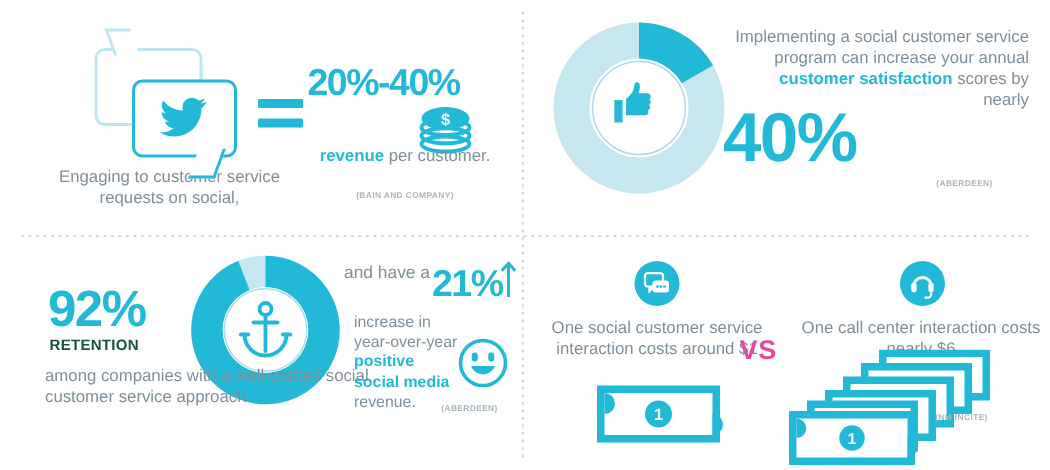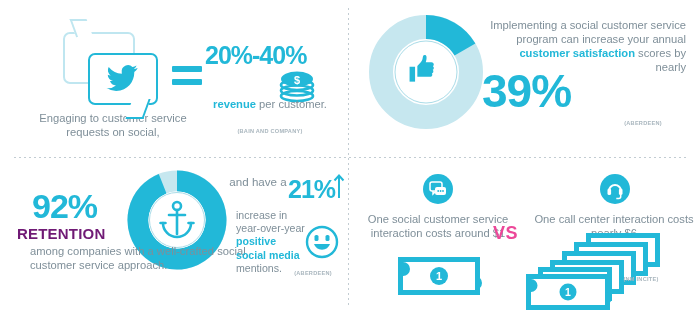--- a/index.html
+++ b/index.html
@@ -73,21 +73,21 @@
   
   .q2{position:absolute;left:348px;top:0;width:352px;height:157px;}
   .donut1{position:absolute;left:20px;top:14px;}
   .q2-para{position:absolute;left:138px;top:18px;width:200px;font-size:11.2px;line-height:14px;text-align:right;}
   .q2-stat{position:absolute;left:134px;top:68px;font-size:46px;line-height:46px;}
   .q2-src{position:absolute;left:252px;top:120px;width:86px;text-align:center;}
 
   
   .q3{position:absolute;left:0;top:157px;width:348px;height:156px;}
   .q3-stat{position:absolute;left:32px;top:32px;font-size:34px;line-height:34px;}
-  .q3-sub{position:absolute;left:17px;top:68px;font-size:15px;font-weight:bold;color:#701a75;letter-spacing:.2px;}
+  .q3-sub{position:absolute;left:33px;top:68px;font-size:10px;font-weight:bold;color:#14532d;letter-spacing:.2px;}
   .donut2{position:absolute;left:127px;top:13px;}
   .q3-cap{position:absolute;left:30px;top:88px;width:230px;}
   .q3-and{position:absolute;left:228px;top:18px;width:60px;text-align:center;font-size:11.6px;line-height:14px;}
   .q3-21{position:absolute;left:288px;top:20px;font-size:25px;line-height:25px;}
   .q3-arrow{position:absolute;left:333px;top:16px;}
   .q3-r-txt{position:absolute;left:236px;top:52px;width:72px;font-size:10.6px;line-height:13.2px;}
   .smiley{position:absolute;left:305px;top:68px;}
   .q3-src{position:absolute;left:280px;top:113px;width:66px;text-align:center;}
 
   
@@ -158,21 +158,21 @@
       <g transform="translate(38,38) scale(1.62)">
         <path fill="#22b8d8" d="M2.2 9.1h3.4v9.2H2.2z"></path>
         <path fill="#22b8d8" d="M7 8.6c1.1-.9 2.5-2.4 3-3.6.4-1 .3-2.2.7-2.8.5-.7 1.7-.5 1.9.5.2 1 .1 2.2-.4 3.6h3.5c1 0 1.7.9 1.4 1.8-.1.3-.3.5-.5.7.5.3.7.9.5 1.5-.1.3-.3.5-.6.7.4.4.5 1 .3 1.5-.2.4-.5.6-.8.7.3.4.3 1 .1 1.4-.2.4-.7.7-1.2.7H7z"></path>
       </g>
     </svg>
 
     <div class="q2-para body-txt">
       <span>Implementing a social customer service program can increase your annual </span><span class="cyan-b">customer satisfaction</span><span> scores by nearly</span>
     </div>
 
-    <div class="q2-stat bigstat">39%</div>
+    <div class="q2-stat bigstat">40%</div>
 
     <div class="q2-src src">(ABERDEEN)</div>
   </div>
 
   <div class="q3">
 
     <div class="q3-stat bigstat">92%</div>
     <div class="q3-sub">RETENTION</div>
 
     <svg class="donut2" width="100" height="100" viewBox="0 0 100 100">
@@ -196,21 +196,21 @@
 
     <svg class="q3-arrow" width="12" height="26" viewBox="0 0 12 26">
       <path d="M6 25 V3 M1.5 7.5 L6 2.5 L10.5 7.5" fill="none" stroke="#22b8d8" stroke-width="2"></path>
     </svg>
 
     <div class="q3-r-txt">
       <div>increase in</div>
       <div>year-over-year</div>
       <div class="cyan-b">positive</div>
       <div class="cyan-b">social media</div>
-      <div>mentions.</div>
+      <div>revenue.</div>
     </div>
 
     <svg class="smiley" width="34" height="34" viewBox="0 0 34 34">
       <circle cx="17" cy="17" r="15" fill="none" stroke="#22b8d8" stroke-width="2.4"></circle>
       <rect x="9.5" y="10" width="4" height="6" rx="1.6" fill="#22b8d8"></rect>
       <rect x="20.5" y="10" width="4" height="6" rx="1.6" fill="#22b8d8"></rect>
       <path d="M9 19 A8.5 8.5 0 0 0 25 19 Z" fill="#22b8d8"></path>
     </svg>
 
     <div class="q3-src src">(ABERDEEN)</div>

